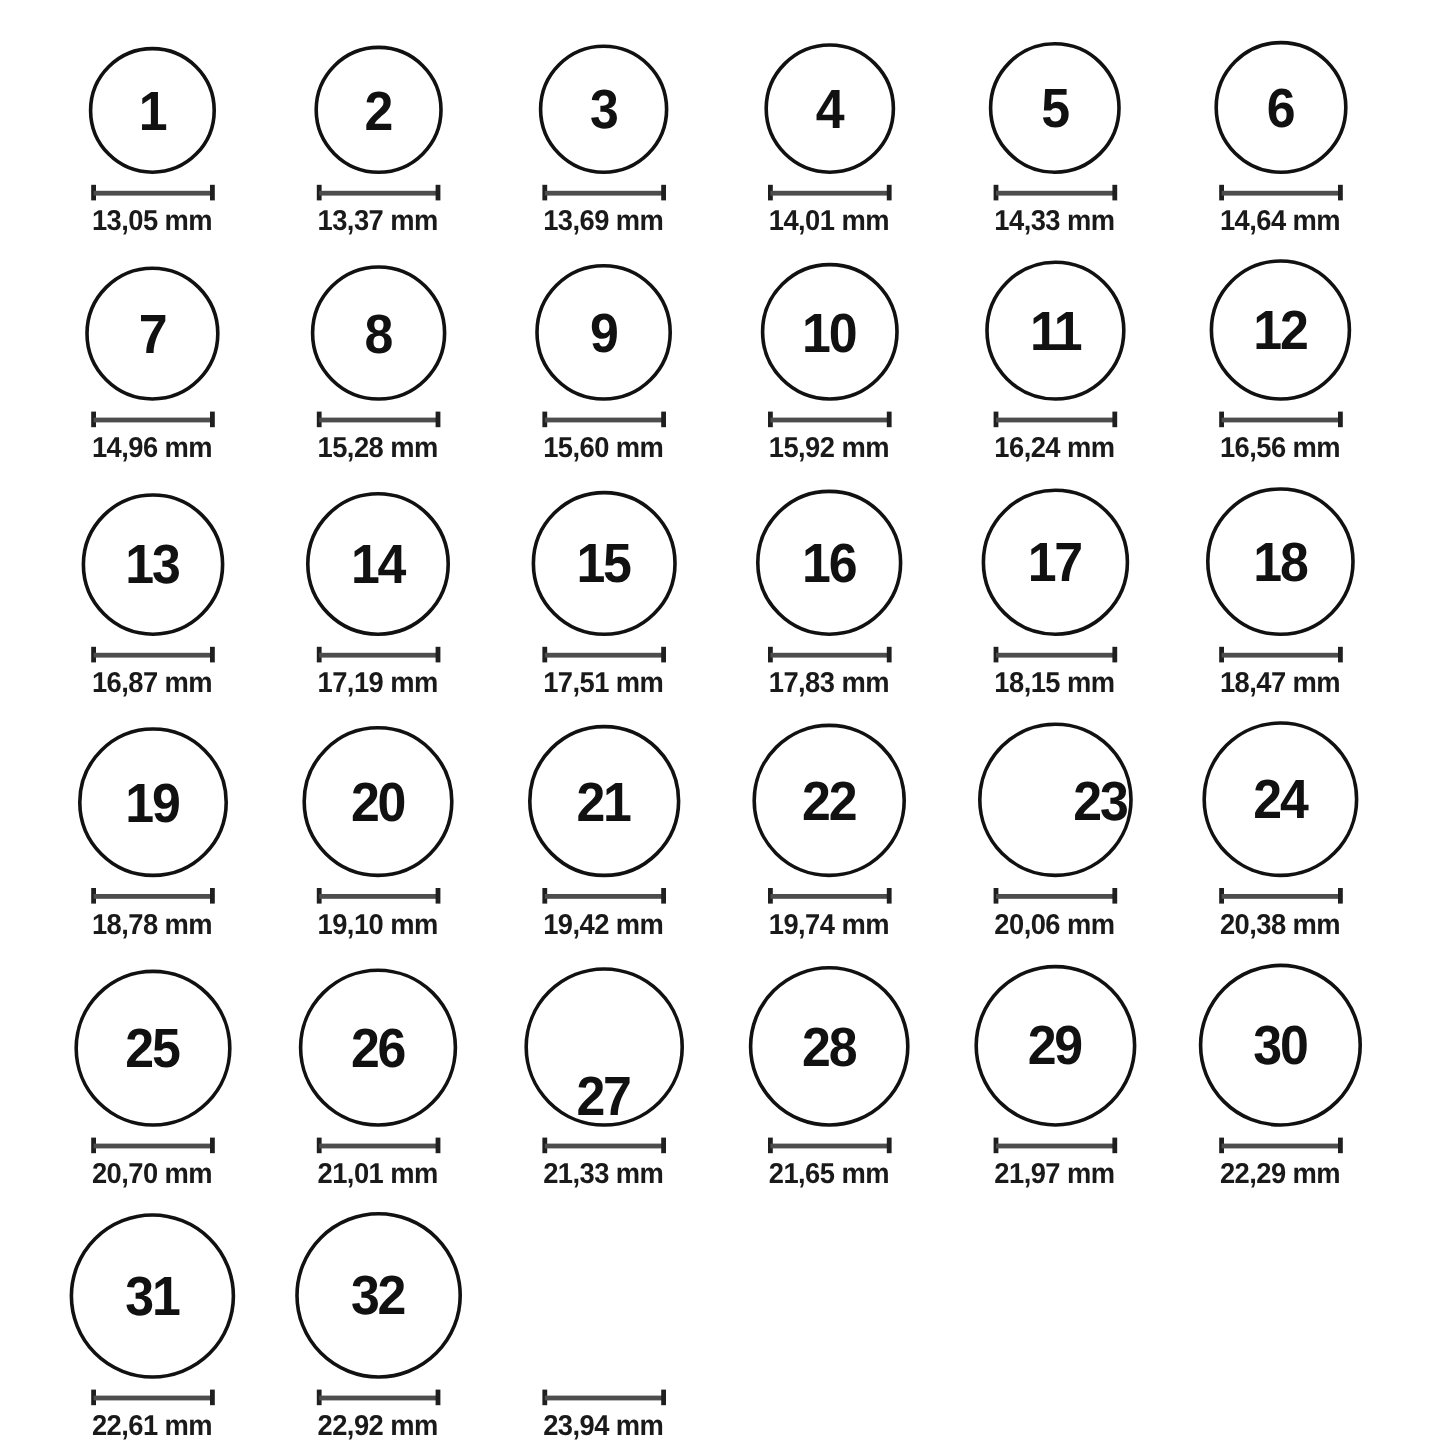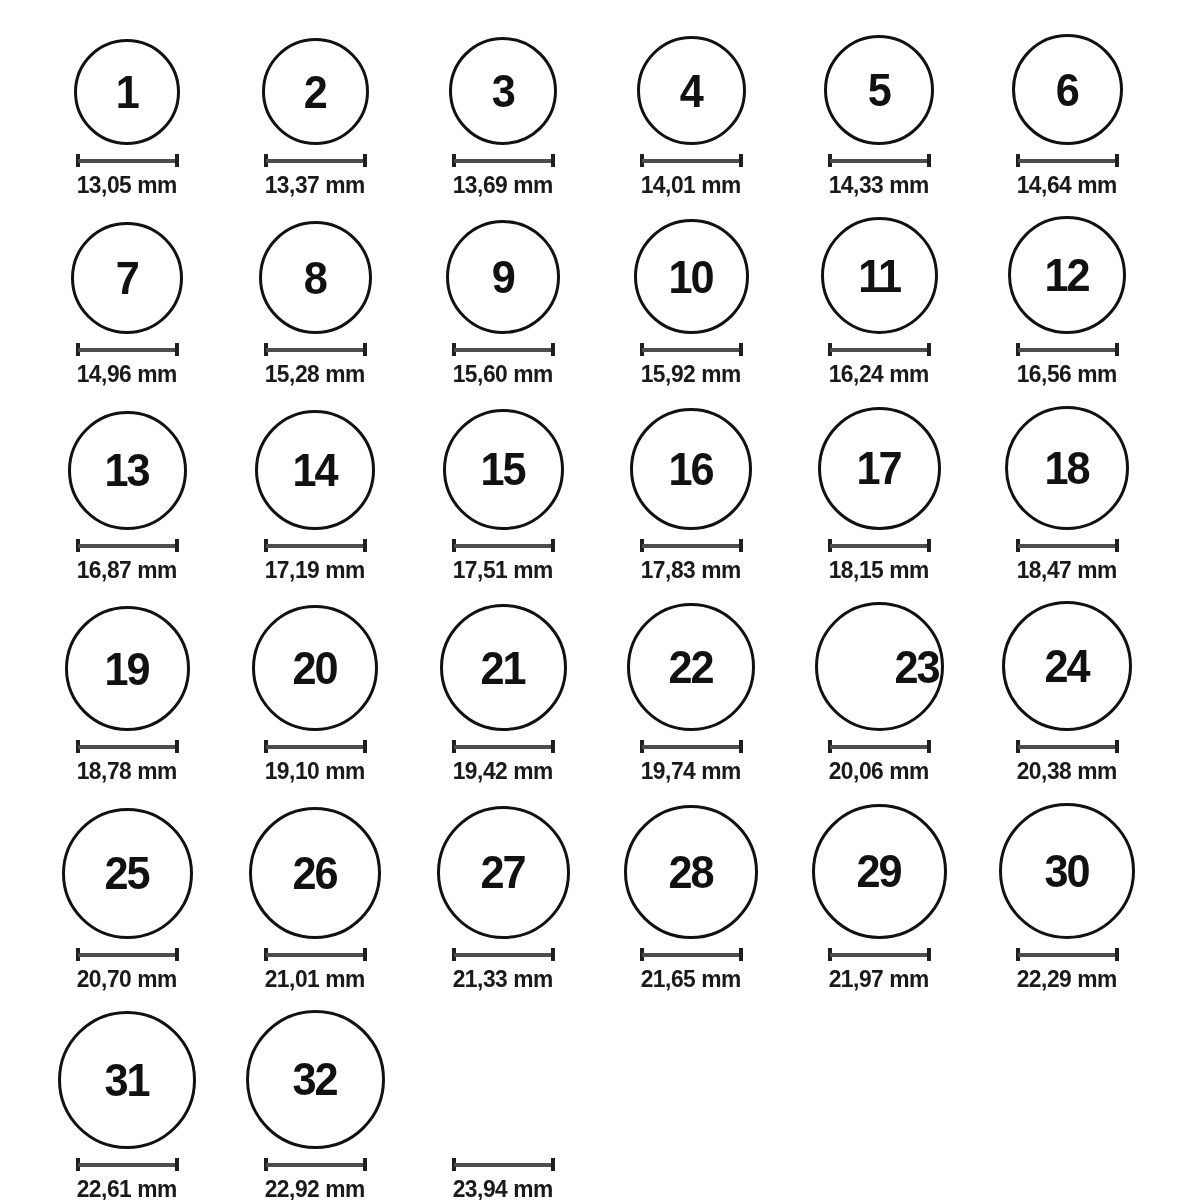--- a/index.html
+++ b/index.html
@@ -394,21 +394,21 @@
     </div>
     <div class="measure">
       <span class="measure-tick left"></span>
       <span class="measure-bar"></span>
       <span class="measure-tick right"></span>
     </div>
     <div class="diameter-label">21,01 mm</div>
   </div>
 
   <div class="size-cell">
-    <div class="ring-circle" style="width: 133px; height: 133px;">
+    <div class="ring-circle" style="width: 133px; height: 133px; align-items: flex-end;">
       <span class="ring-size-number">27</span>
     </div>
     <div class="measure">
       <span class="measure-tick left"></span>
       <span class="measure-bar"></span>
       <span class="measure-tick right"></span>
     </div>
     <div class="diameter-label">21,33 mm</div>
   </div>
 

